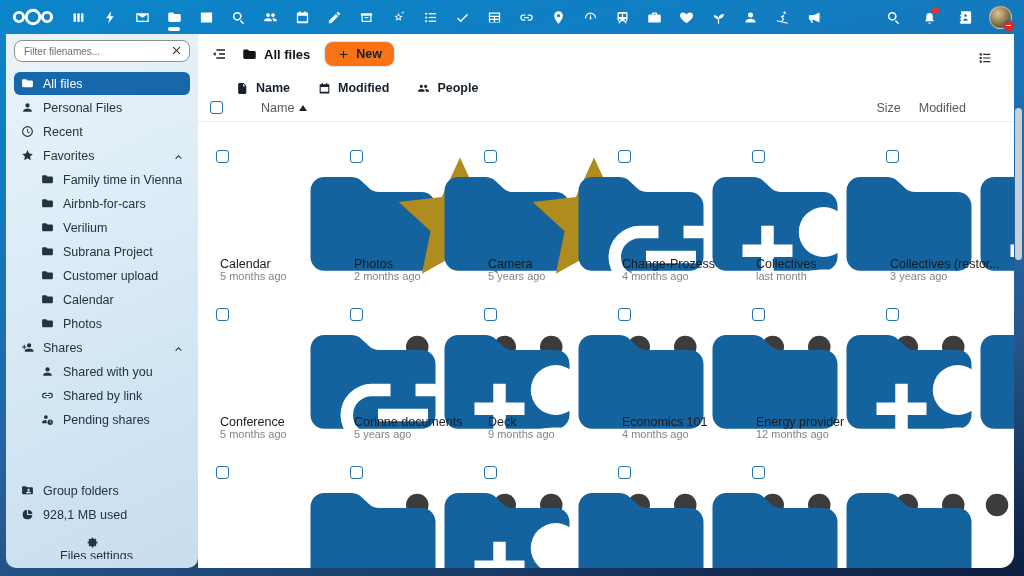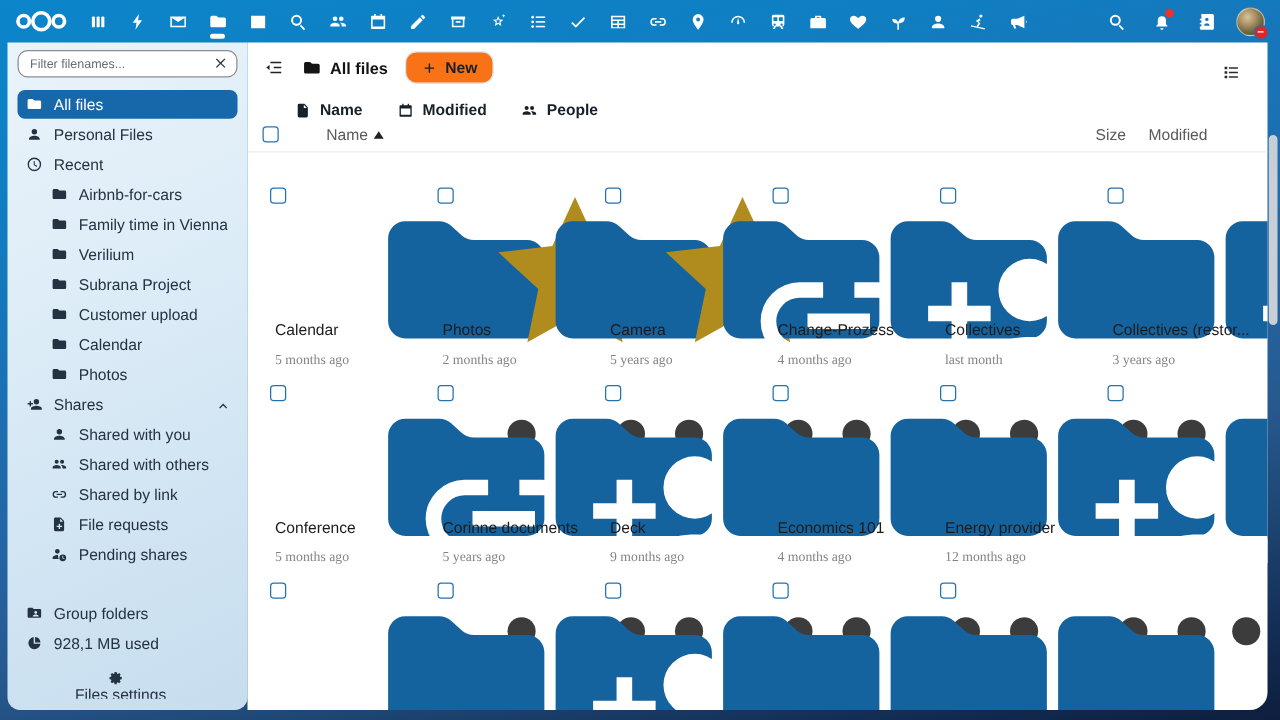--- a/index.html
+++ b/index.html
@@ -72,21 +72,21 @@
   
   .grid { position:absolute; top:106px; left:8px; display:grid; grid-template-columns:repeat(6,134px); }
   .tile { position:relative; width:134px; height:158px; cursor:pointer; }
   .tile .cb { position:absolute; top:10px; left:10px; }
   .tile-folder { position:absolute; top:12px; left:50%; transform:translateX(-50%); width:100px; height:92px; color:#14629e; }
   .tile-glyph { position:absolute; top:40px; left:50%; transform:translateX(-50%); width:42px; height:42px; color:#fff; }
   .tile-glyph.small { width:40px; height:40px; top:42px; }
   .tile-star { position:absolute; top:5px; right:11px; width:19px; height:19px; color:#b08b1e; }
   .tile-star.on-image { filter:drop-shadow(0 0 1.5px #fff); top:7px; right:9px; }
   .tile-name { position:absolute; top:117px; left:14px; right:10px; font-size:12.5px; color:#1c1c1c; white-space:nowrap; overflow:hidden; text-overflow:ellipsis; }
-  .tile-date { position:absolute; top:142px; left:14px; font-size:11px; color:#848484;font-family:Liberation Serif, serif; }
+  .tile-date { position:absolute; top:130px; left:14px; font-size:11px; color:#848484; }
   .tile-dots { position:absolute; top:132px; right:12px; width:17px; height:17px; color:#3c3c3c; }
   .thumb { position:absolute; top:6px; left:50%; transform:translateX(-50%); width:102px; height:102px; border-radius:6px; overflow:hidden;
     background:linear-gradient(130deg,#e9e3da 0%,#ddd6cd 35%,#cdc5ba 70%,#bfb6aa 100%); }
   .thumb .shape { position:absolute; }
   .thumb .hair { right:-6px; top:14px; width:58px; height:92px; border-radius:48% 52% 45% 55%; background:radial-gradient(circle at 40% 30%,#7a553c 0%,#5d4028 55%,#4a3220 100%); transform:rotate(8deg); }
   .thumb .bag { right:16px; top:-4px; width:40px; height:42px; border-radius:8px; background:linear-gradient(180deg,#9aa0a6,#7c8187); transform:rotate(-6deg); }
   .thumb .laptop { left:6px; top:38px; width:52px; height:34px; background:linear-gradient(180deg,#fdfdfd 0%,#f0f2f4 60%,#dfe3e6 100%); border:1px solid #c9cdd1; border-radius:2px; transform:rotate(-14deg); }
   .thumb .laptop::after { content:""; position:absolute; left:6px; top:5px; width:26px; height:3px; background:#4a90d9; box-shadow:0 6px 0 #d05a66, 0 12px 0 #9ab7d0; }
   .thumb .base { left:0; bottom:0; width:102px; height:18px; background:linear-gradient(180deg,#b4aa9c,#a2988a); }
   .thumb .orange { left:4px; bottom:14px; width:18px; height:13px; border-radius:3px; background:#dd8c4c; }
@@ -421,31 +421,42 @@
           <use href="#i-person"></use>
         </svg>
         <span class="nav-label">Personal Files</span>
       </li>
       <li class="nav-item">
         <svg class="ic ">
           <use href="#i-clock"></use>
         </svg>
         <span class="nav-label">Recent</span>
       </li>
+      <li class="nav-item">
+        <svg class="ic ">
+          <use href="#i-star"></use>
+        </svg>
+        <span class="nav-label">Favorites</span>
+        <span class="chev">
+          <svg class="ic ">
+            <use href="#i-chevron-up"></use>
+          </svg>
+        </span>
+      </li>
+      <li class="nav-item child">
+        <svg class="ic ">
+          <use href="#i-folder"></use>
+        </svg>
+        <span class="nav-label">Family time in Vienna</span>
+      </li>
       <li class="nav-item child">
         <svg class="ic ">
           <use href="#i-folder"></use>
         </svg>
         <span class="nav-label">Airbnb-for-cars</span>
-      </li>
-      <li class="nav-item child">
-        <svg class="ic ">
-          <use href="#i-folder"></use>
-        </svg>
-        <span class="nav-label">Family time in Vienna</span>
       </li>
       <li class="nav-item child">
         <svg class="ic ">
           <use href="#i-folder"></use>
         </svg>
         <span class="nav-label">Verilium</span>
       </li>
       <li class="nav-item child">
         <svg class="ic ">
           <use href="#i-folder"></use>
@@ -482,35 +493,23 @@
         </span>
       </li>
       <li class="nav-item child">
         <svg class="ic ">
           <use href="#i-person"></use>
         </svg>
         <span class="nav-label">Shared with you</span>
       </li>
       <li class="nav-item child">
         <svg class="ic ">
-          <use href="#i-group"></use>
-        </svg>
-        <span class="nav-label">Shared with others</span>
-      </li>
-      <li class="nav-item child">
-        <svg class="ic ">
           <use href="#i-link"></use>
         </svg>
         <span class="nav-label">Shared by link</span>
-      </li>
-      <li class="nav-item child">
-        <svg class="ic ">
-          <use href="#i-file-plus"></use>
-        </svg>
-        <span class="nav-label">File requests</span>
       </li>
       <li class="nav-item child">
         <svg class="ic ">
           <use href="#i-person-clock"></use>
         </svg>
         <span class="nav-label">Pending shares</span>
       </li>
     </ul>
   <div class="sidebar-footer" id="nav-footer">
       <li class="nav-item">

